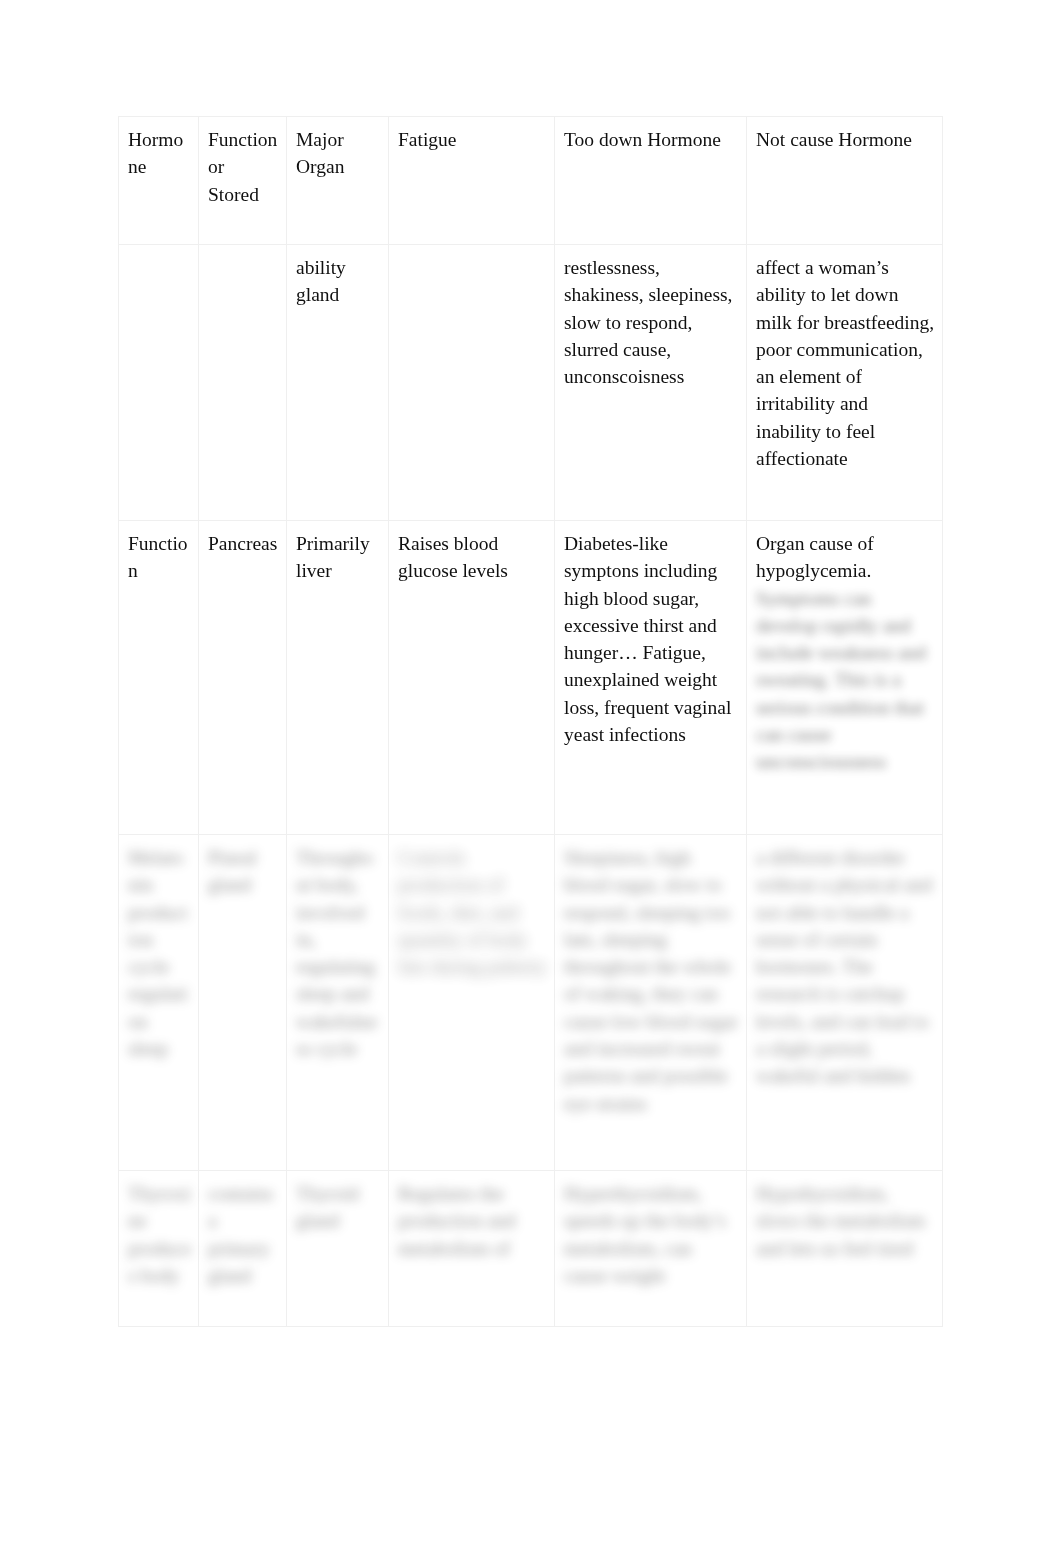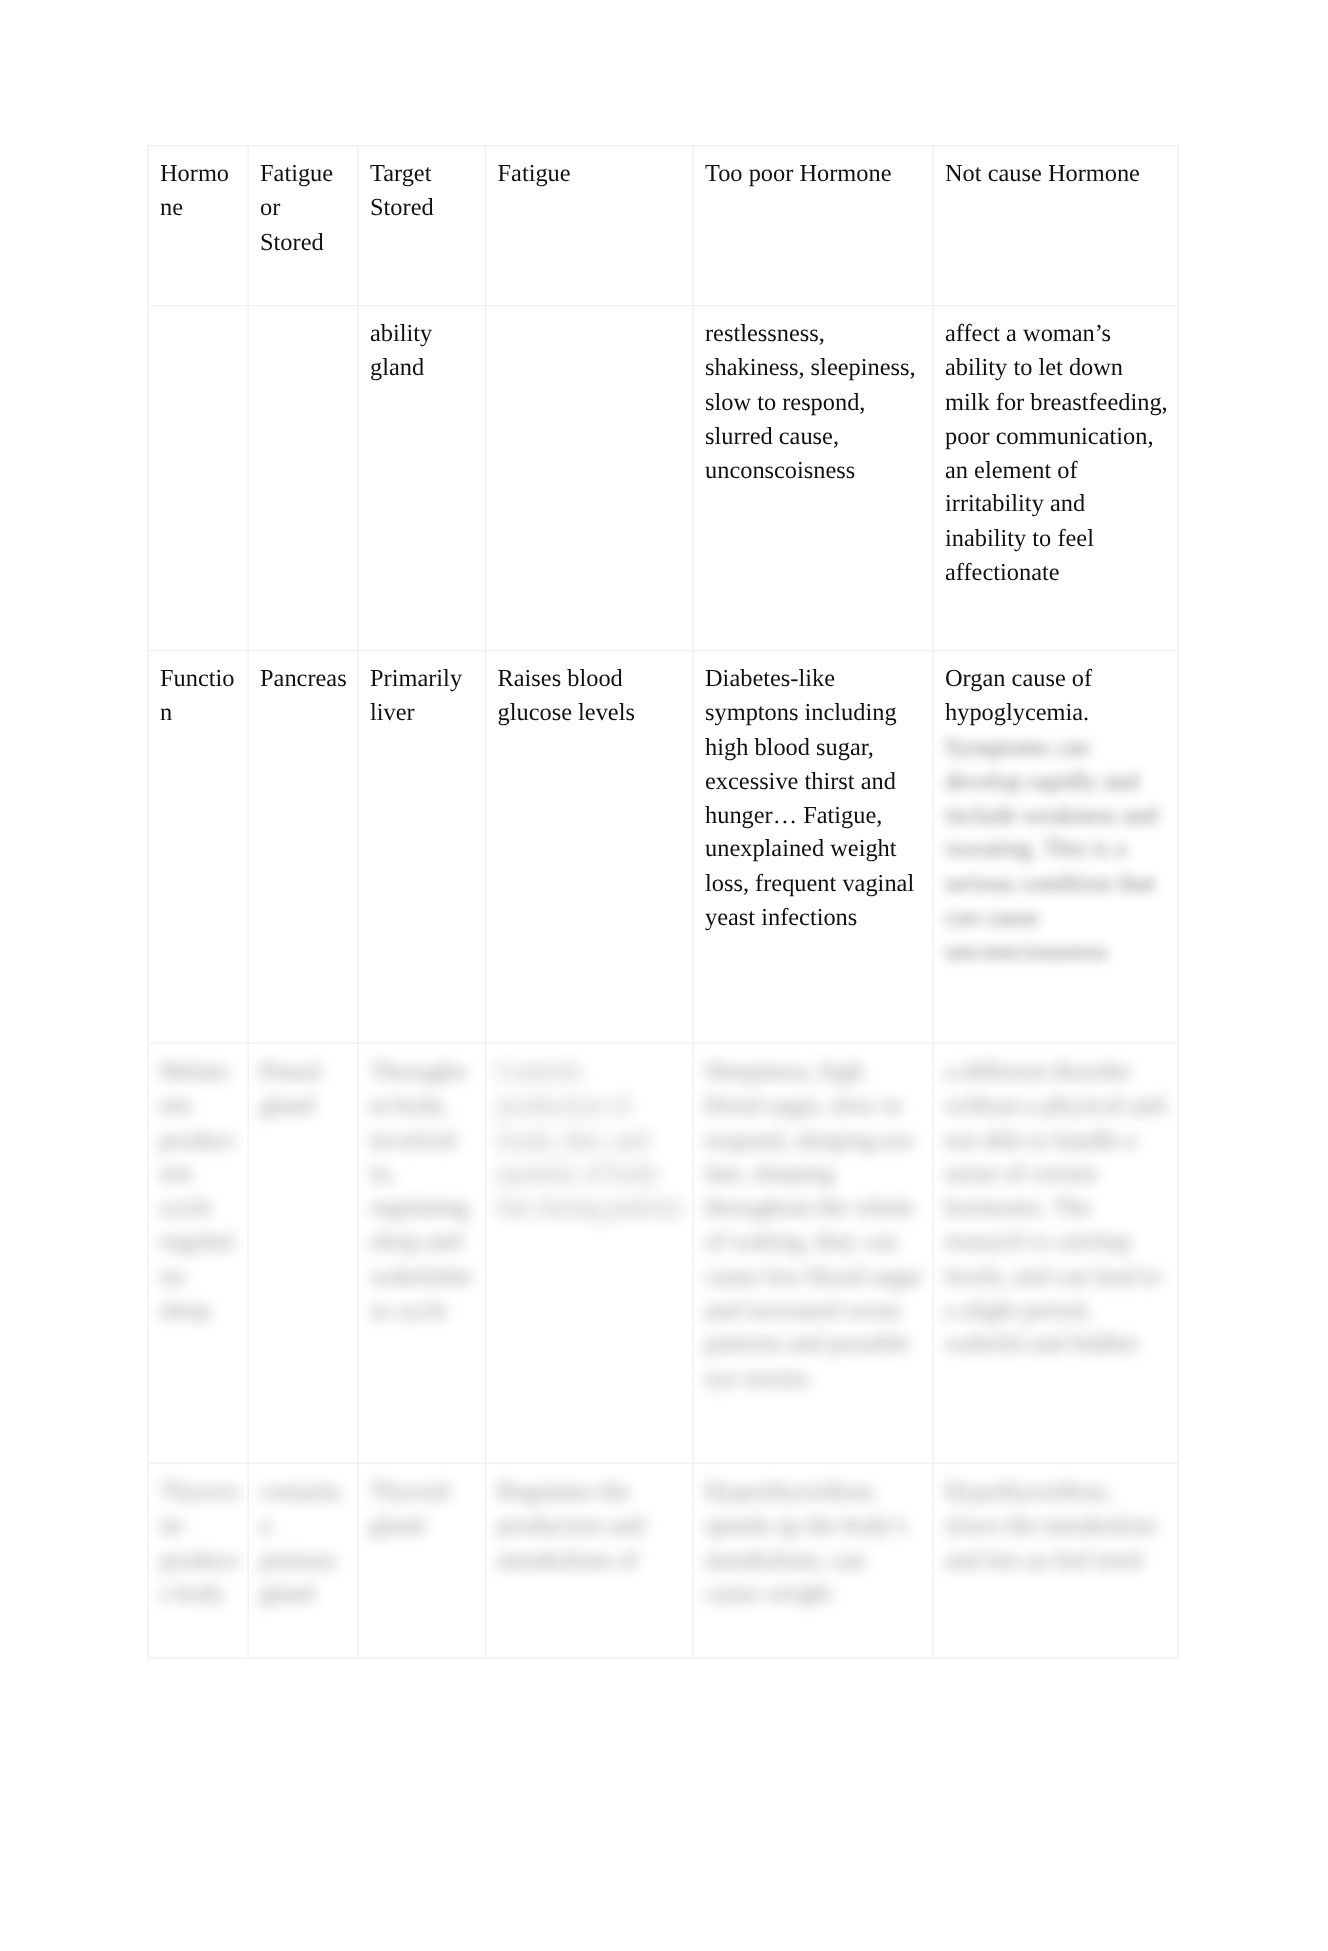--- a/index.html
+++ b/index.html
@@ -107,30 +107,30 @@
         <col class="c-toomuch">
         <col class="c-notenough">
       </colgroup>
       <tbody>
 
         <tr class="row-header">
           <td>
             <span class="cell-text">Hormone</span>
           </td>
           <td>
-            <span class="cell-text">Fatigue or Stored</span>
-          </td>
-          <td>
-            <span class="cell-text">Target Stored</span>
+            <span class="cell-text">Function or Stored</span>
+          </td>
+          <td>
+            <span class="cell-text">Major Organ</span>
           </td>
           <td>
             <span class="cell-text">Fatigue</span>
           </td>
           <td>
-            <span class="cell-text">Too poor Hormone</span>
+            <span class="cell-text">Too down Hormone</span>
           </td>
           <td>
             <span class="cell-text">Not cause Hormone</span>
           </td>
         </tr>
 
         <tr class="row-oxytocin">
           <td>
             <span class="cell-text"></span>
           </td>

